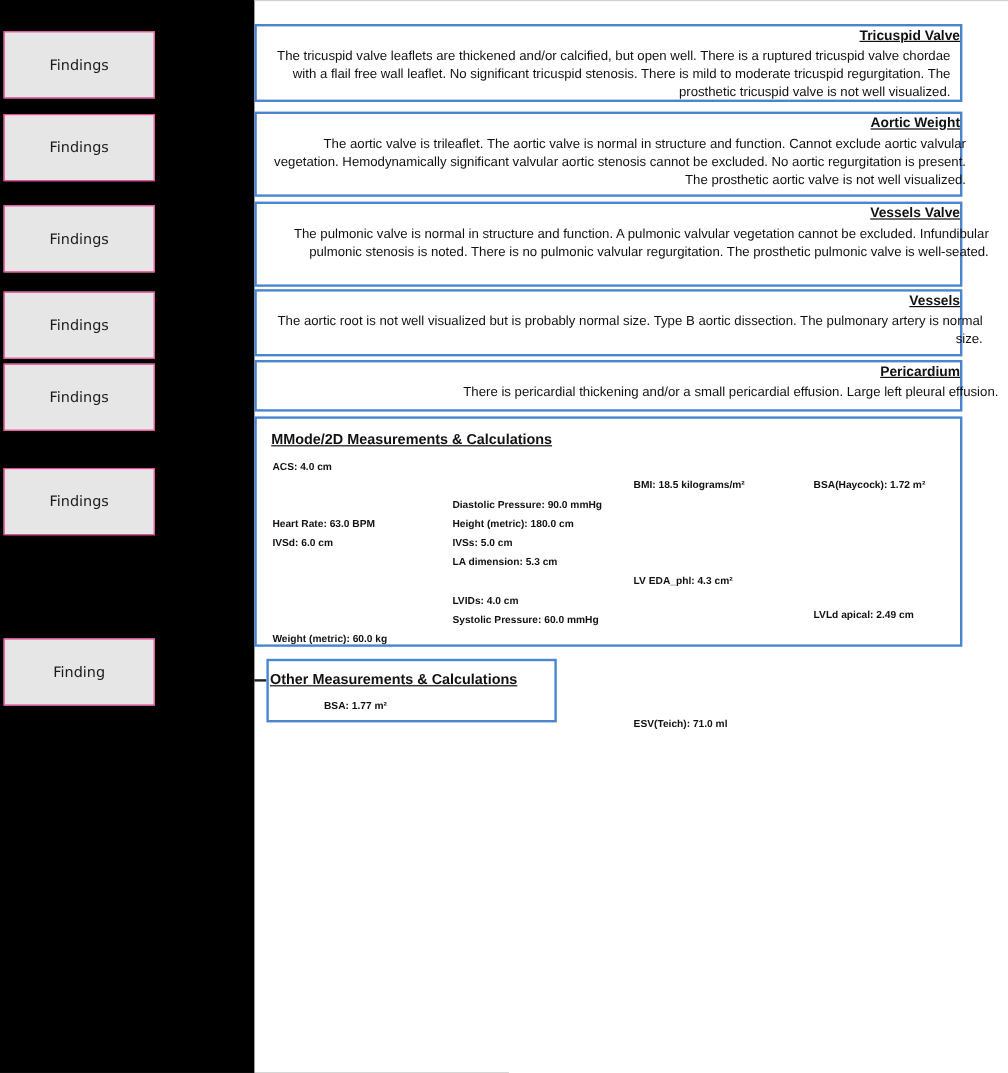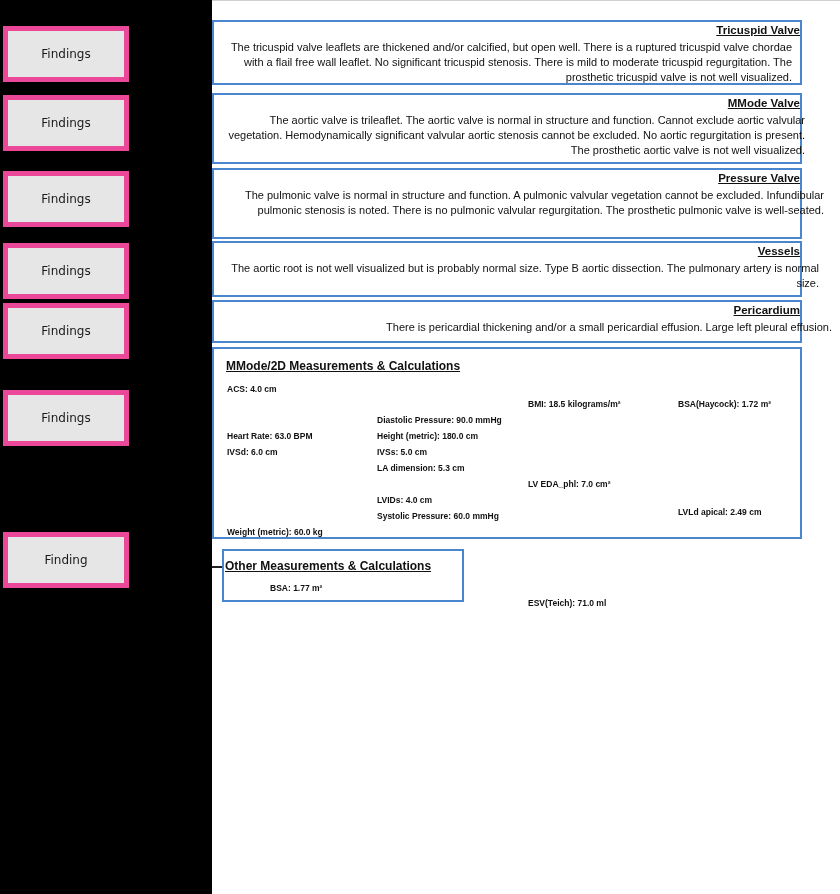--- a/index.html
+++ b/index.html
@@ -4,21 +4,21 @@
 <style>
   html, body { margin: 0; padding: 0; }
   body {
     width: 840px; height: 894px; position: relative; overflow: hidden;
     background: #000000;
     font-family: "Liberation Sans", sans-serif;
   }
   .left-pane { position: absolute; left: 0; top: 0; width: 212px; height: 894px; background: #000; }
   .find-btn {
     position: absolute; left: 3px; width: 126px; height: 56px;
-    background: #e6e6e6; border: 5px solid #ec4899; box-sizing: border-box;
+    background: #e6e6e6; border: 1px solid #ec4899; box-sizing: border-box;
     display: flex; align-items: center; justify-content: center;
     font-family: "DejaVu Sans", sans-serif; font-size: 12px; color: #1a1a1a;
     cursor: pointer;
   }
   .doc {
     position: absolute; left: 212px; top: 0; width: 628px; height: 894px;
     background: #ffffff;
     text-align: right;
   }
   .doc-topline { position: absolute; left: 0; top: 0; width: 628px; height: 1px; background: #d0d0d0; }
@@ -57,26 +57,26 @@
 
 <div class="doc">
   <div class="doc-topline"></div>
 
   <div class="sec" style="top:20px;height:65px;">
     <div class="sec-title">Tricuspid Valve</div>
     <div class="sec-body" style="width:565px;">The tricuspid valve leaflets are thickened and/or calcified, but open well. There is a ruptured tricuspid valve chordae with a flail free wall leaflet. No significant tricuspid stenosis. There is mild to moderate tricuspid regurgitation. The prosthetic tricuspid valve is not well visualized.</div>
   </div>
 
   <div class="sec" style="top:93px;height:71px;">
-    <div class="sec-title">MMode Valve</div>
+    <div class="sec-title">Aortic Weight</div>
     <div class="sec-body" style="width:578px;">The aortic valve is trileaflet. The aortic valve is normal in structure and function. Cannot exclude aortic valvular vegetation. Hemodynamically significant valvular aortic stenosis cannot be excluded. No aortic regurgitation is present. The prosthetic aortic valve is not well visualized.</div>
   </div>
 
   <div class="sec" style="top:168px;height:71px;">
-    <div class="sec-title">Pressure Valve</div>
+    <div class="sec-title">Vessels Valve</div>
     <div class="sec-body" style="width:597px;">The pulmonic valve is normal in structure and function. A pulmonic valvular vegetation cannot be excluded. Infundibular pulmonic stenosis is noted. There is no pulmonic valvular regurgitation. The prosthetic pulmonic valve is well-seated.</div>
   </div>
 
   <div class="sec" style="top:241px;height:56px;">
     <div class="sec-title">Vessels</div>
     <div class="sec-body" style="width:592px;">The aortic root is not well visualized but is probably normal size. Type B aortic dissection. The pulmonary artery is normal size.</div>
   </div>
 
   <div class="sec" style="top:300px;height:43px;padding-left:28px;">
     <div class="sec-title">Pericardium</div>
@@ -87,21 +87,21 @@
     <div class="meas-title" style="left:12px;top:10px;">MMode/2D Measurements &amp; Calculations</div>
     <div class="meas" style="left:13px;top:35px;">ACS:  4.0 cm</div>
     <div class="meas" style="left:314px;top:50px;">BMI:  18.5 kilograms/m²</div>
     <div class="meas" style="left:464px;top:50px;">BSA(Haycock):  1.72 m²</div>
     <div class="meas" style="left:163px;top:66px;">Diastolic Pressure:  90.0 mmHg</div>
     <div class="meas" style="left:13px;top:82px;">Heart Rate:  63.0 BPM</div>
     <div class="meas" style="left:163px;top:82px;">Height (metric):  180.0 cm</div>
     <div class="meas" style="left:13px;top:98px;">IVSd:  6.0 cm</div>
     <div class="meas" style="left:163px;top:98px;">IVSs:  5.0 cm</div>
     <div class="meas" style="left:163px;top:114px;">LA dimension:  5.3 cm</div>
-    <div class="meas" style="left:314px;top:130px;">LV EDA_phl:  7.0 cm²</div>
+    <div class="meas" style="left:314px;top:130px;">LV EDA_phl:  4.3 cm²</div>
     <div class="meas" style="left:163px;top:146px;">LVIDs:  4.0 cm</div>
     <div class="meas" style="left:464px;top:158px;">LVLd apical:  2.49 cm</div>
     <div class="meas" style="left:163px;top:162px;">Systolic Pressure:  60.0 mmHg</div>
     <div class="meas" style="left:13px;top:178px;">Weight (metric):  60.0 kg</div>
   </div>
 
   <div class="connector"></div>
   <div class="sec" style="left:10px;top:549px;width:242px;height:53px;padding:0;">
     <div class="meas-title" style="left:1px;top:8px;">Other Measurements &amp; Calculations</div>
     <div class="meas" style="left:2px;top:32px;padding-left:44px;">BSA:  1.77 m²</div>

